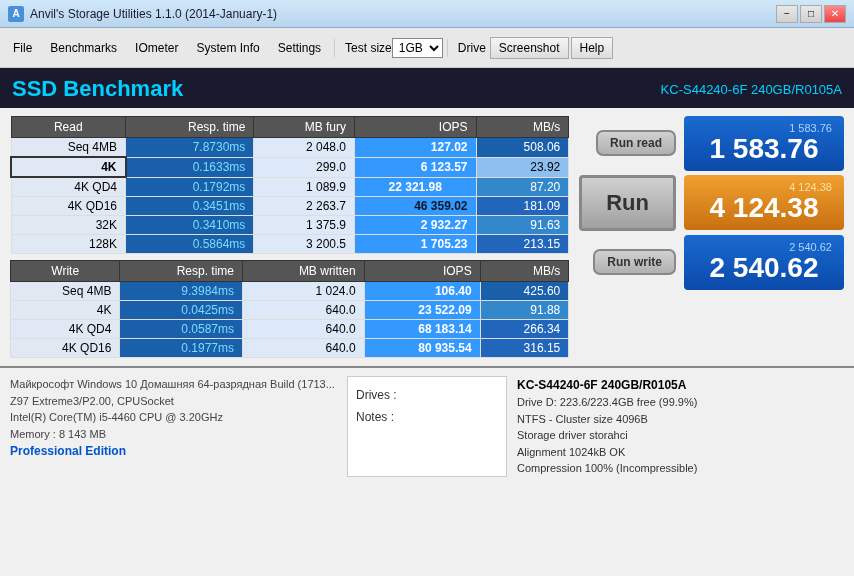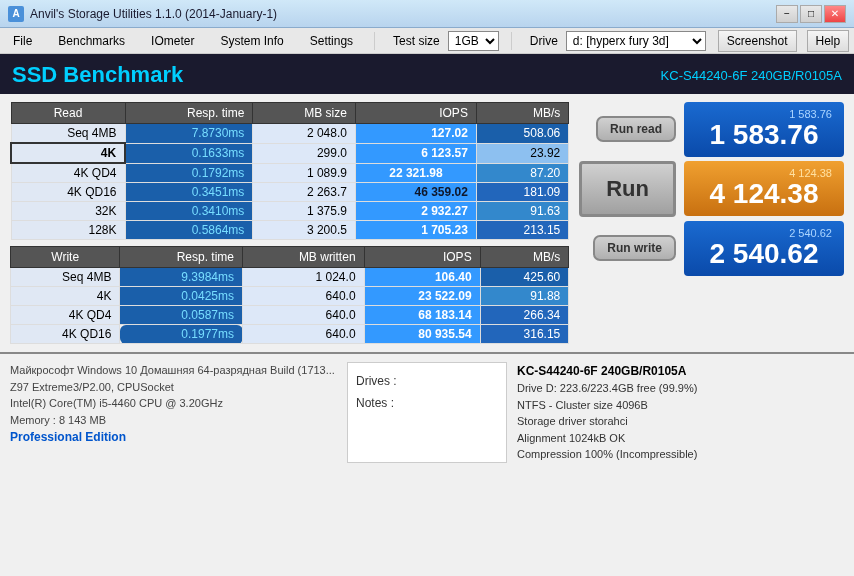--- a/index.html
+++ b/index.html
@@ -47,26 +47,26 @@
       border: 1px solid #aaa;
       cursor: pointer;
       display: flex; align-items: center; justify-content: center;
       font-size: 10px;
     }
     .title-btn.close { background: linear-gradient(to bottom, #f88, #e44); color: white; }
 
     
     .menu-bar {
       background: #e8e8e8;
-      height: 26px;
+      height: 40px;
       display: flex;
       align-items: center;
       padding: 0 4px;
       border-bottom: 1px solid #ccc;
-      gap: 8px;
+      gap: 0;
     }
     .menu-item {
       padding: 3px 8px;
       cursor: pointer;
       font-size: 12px;
       color: #000;
       border: 1px solid transparent;
     }
     .menu-separator { width: 1px; height: 18px; background: #ccc; margin: 0 4px; }
 
@@ -294,42 +294,39 @@
   <span class="menu-item">Settings</span>
   <div class="menu-separator"></div>
   <span class="testsize-label">Test size</span>
   <select class="select-box">
     <option>1GB</option>
     <option>2GB</option>
     <option>4GB</option>
   </select>
   <div class="menu-separator"></div>
   <span class="drive-label">Drive</span>
-  <select class="drive-select">
-    <option>d: [hyperx fury 3d]</option>
-  </select>
   <button class="screenshot-btn">Screenshot</button>
   <button class="help-btn">Help</button>
 </div>
 
 <div class="ssd-header">
   <span class="ssd-title">SSD Benchmark</span>
   <span class="ssd-model">KC-S44240-6F 240GB/R0105A</span>
 </div>
 
 <div class="benchmark-area">
 
   <div class="table-section">
 
     <table class="bench-table">
       <thead>
         <tr>
           <th style="text-align:center; background:#555; color:white;">Read</th>
           <th style="text-align:right; background:#555; color:white;">Resp. time</th>
-          <th style="text-align:right; background:#555; color:white;">MB size</th>
+          <th style="text-align:right; background:#555; color:white;">MB fury</th>
           <th style="text-align:right; background:#555; color:white;">IOPS</th>
           <th style="text-align:right; background:#555; color:white;">MB/s</th>
         </tr>
       </thead>
       <tbody id="read-tbody">
       <tr>
             <td class="row-label">Seq 4MB</td>
             <td style="background: rgb(26, 95, 170); color: rgb(119, 221, 255); text-align: right;">7.8730ms</td>
             <td style="background: rgb(221, 232, 248); text-align: right;">2 048.0</td>
             <td style="background: rgb(51, 153, 255); color: rgb(255, 255, 255); font-weight: bold; text-align: right;">127.02</td>
@@ -402,21 +399,21 @@
           </tr>
           <tr>
             <td class="row-label">4K QD4</td>
             <td style="background: rgb(26, 95, 170); color: rgb(119, 221, 255); text-align: right;">0.0587ms</td>
             <td style="background: rgb(221, 232, 248); text-align: right;">640.0</td>
             <td style="background: rgb(51, 153, 255); color: rgb(255, 255, 255); font-weight: bold; text-align: right;">68 183.14</td>
             <td style="background: rgb(34, 102, 187); color: rgb(255, 255, 255); text-align: right;">266.34</td>
           </tr>
           <tr>
             <td class="row-label">4K QD16</td>
-            <td style="background: rgb(26, 95, 170); color: rgb(119, 221, 255); text-align: right; border-radius: 6px;">0.1977ms</td>
+            <td style="background: rgb(26, 95, 170); color: rgb(119, 221, 255); text-align: right;">0.1977ms</td>
             <td style="background: rgb(221, 232, 248); text-align: right;">640.0</td>
             <td style="background: rgb(51, 153, 255); color: rgb(255, 255, 255); font-weight: bold; text-align: right;">80 935.54</td>
             <td style="background: rgb(34, 102, 187); color: rgb(255, 255, 255); text-align: right;">316.15</td>
           </tr>
         </tbody>
     </table>
   </div>
 
   <div class="right-controls">
 

